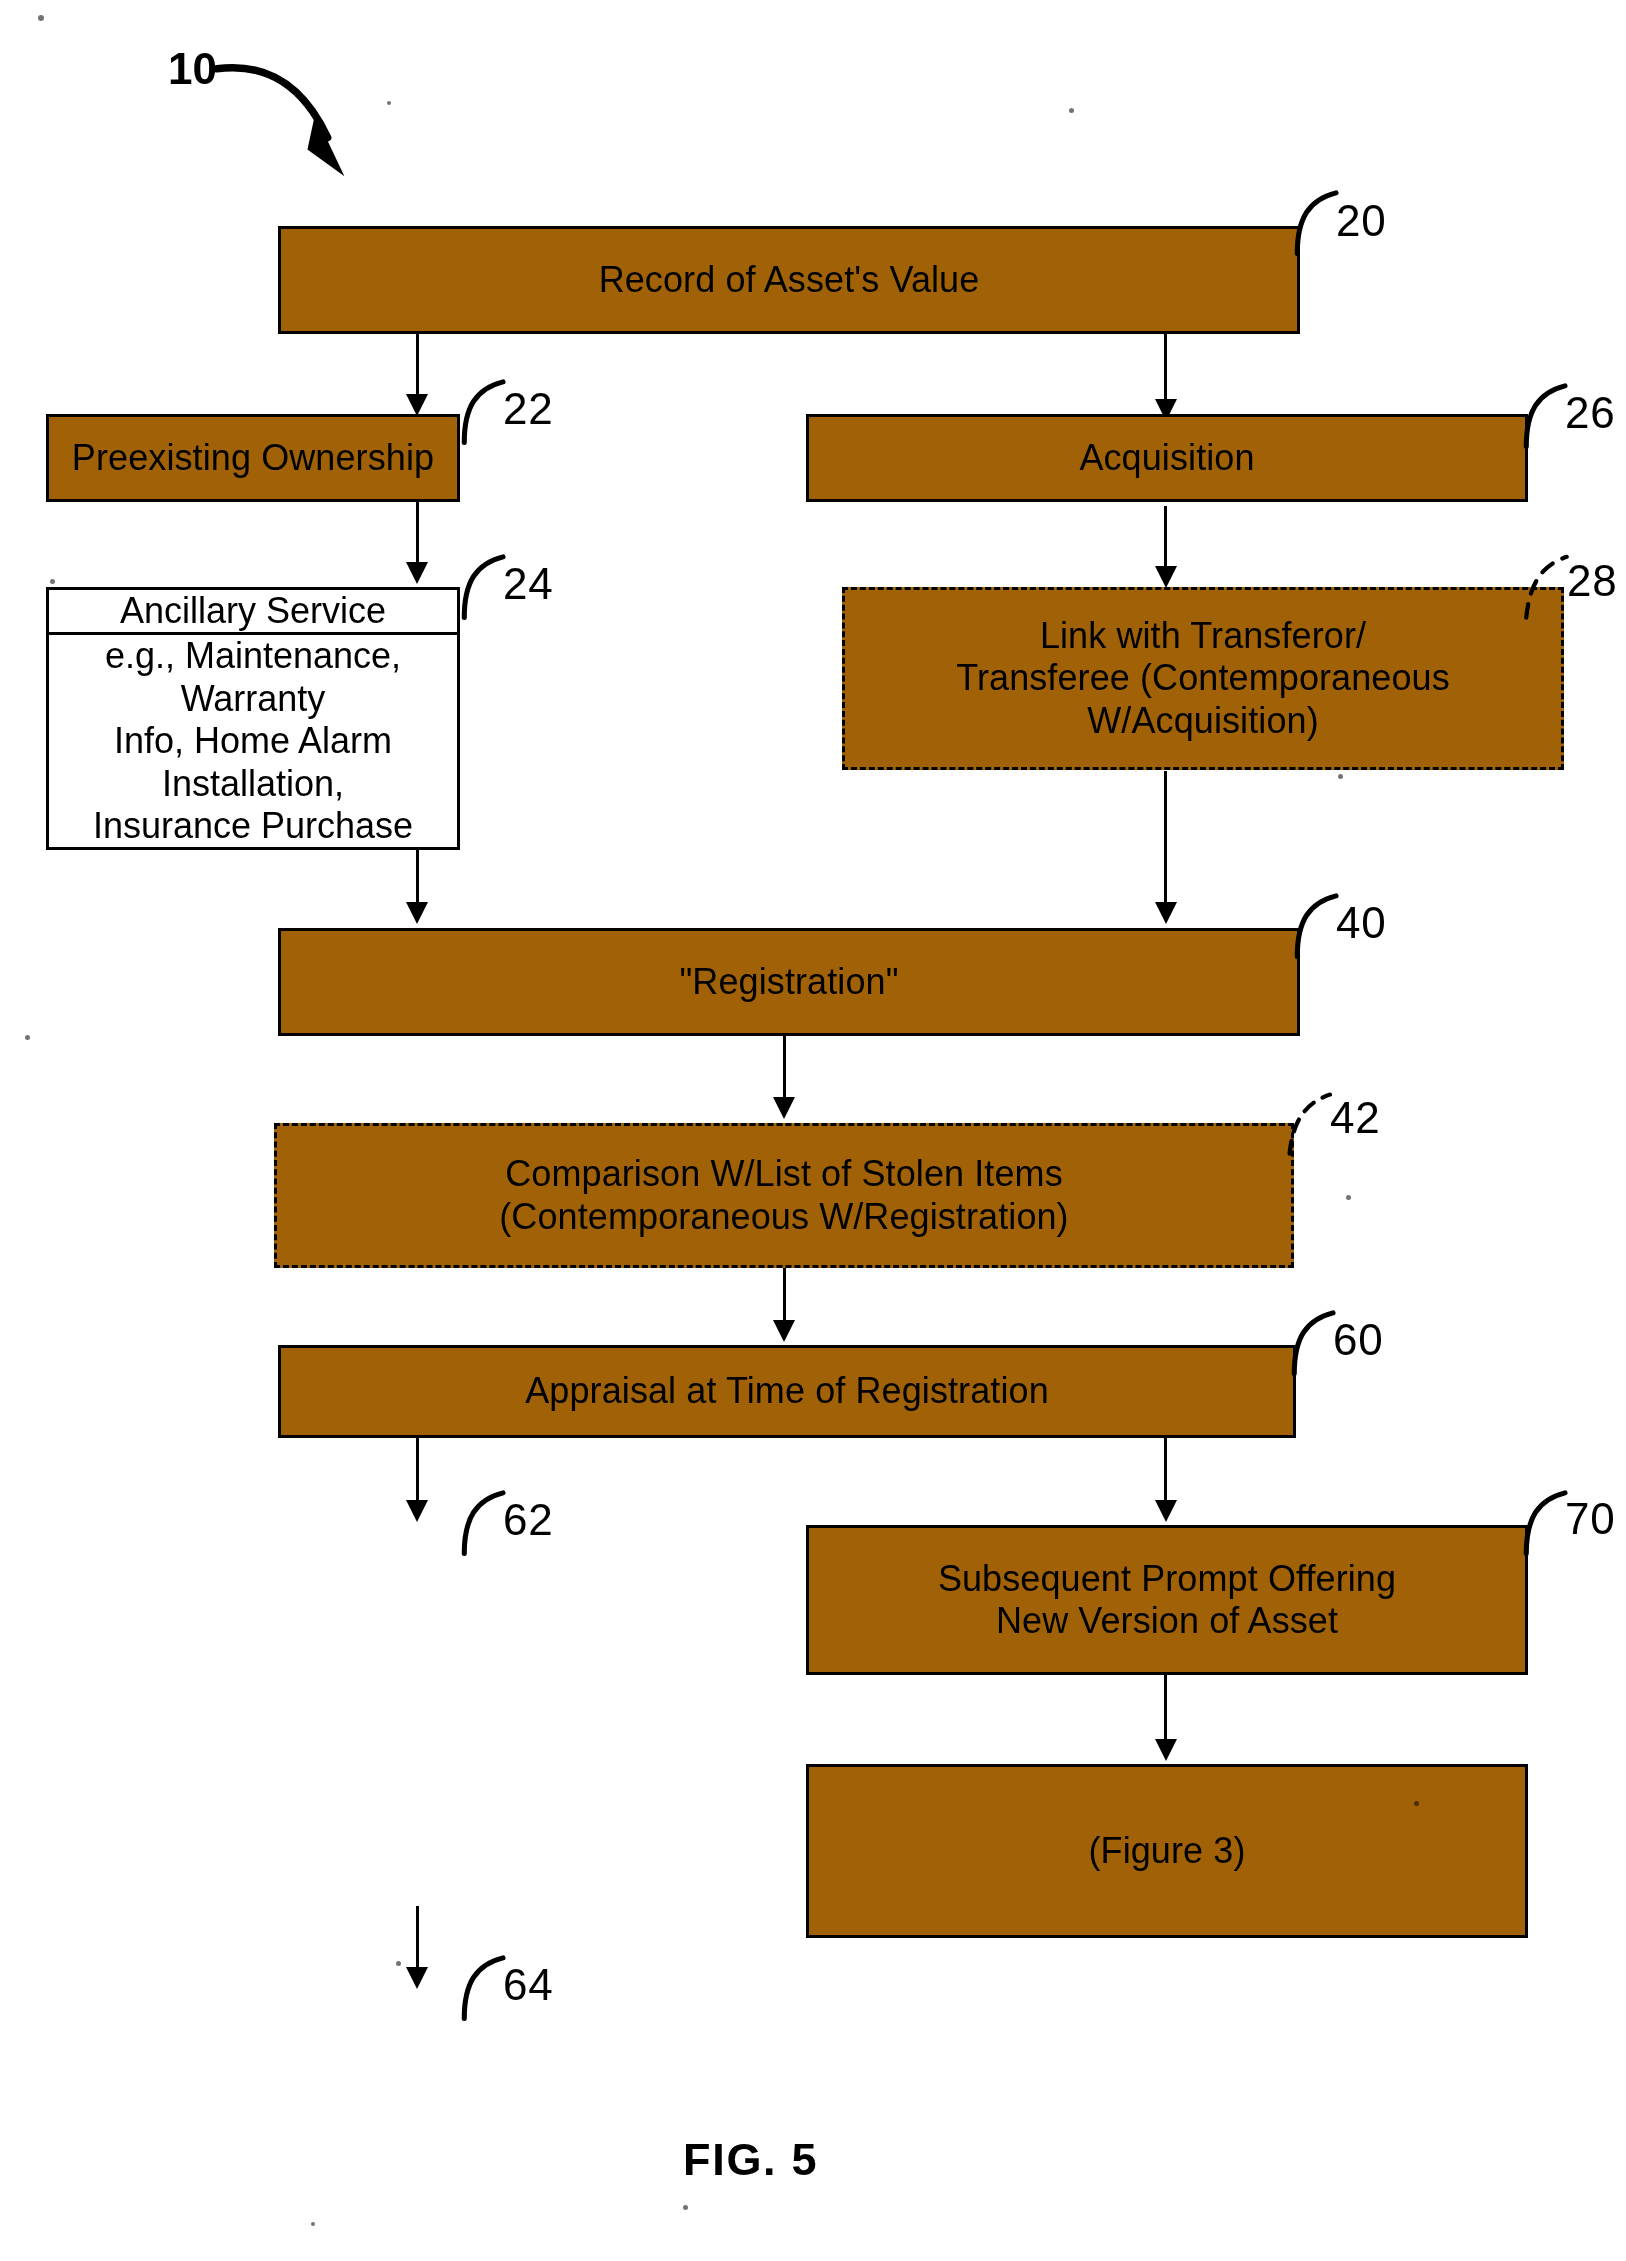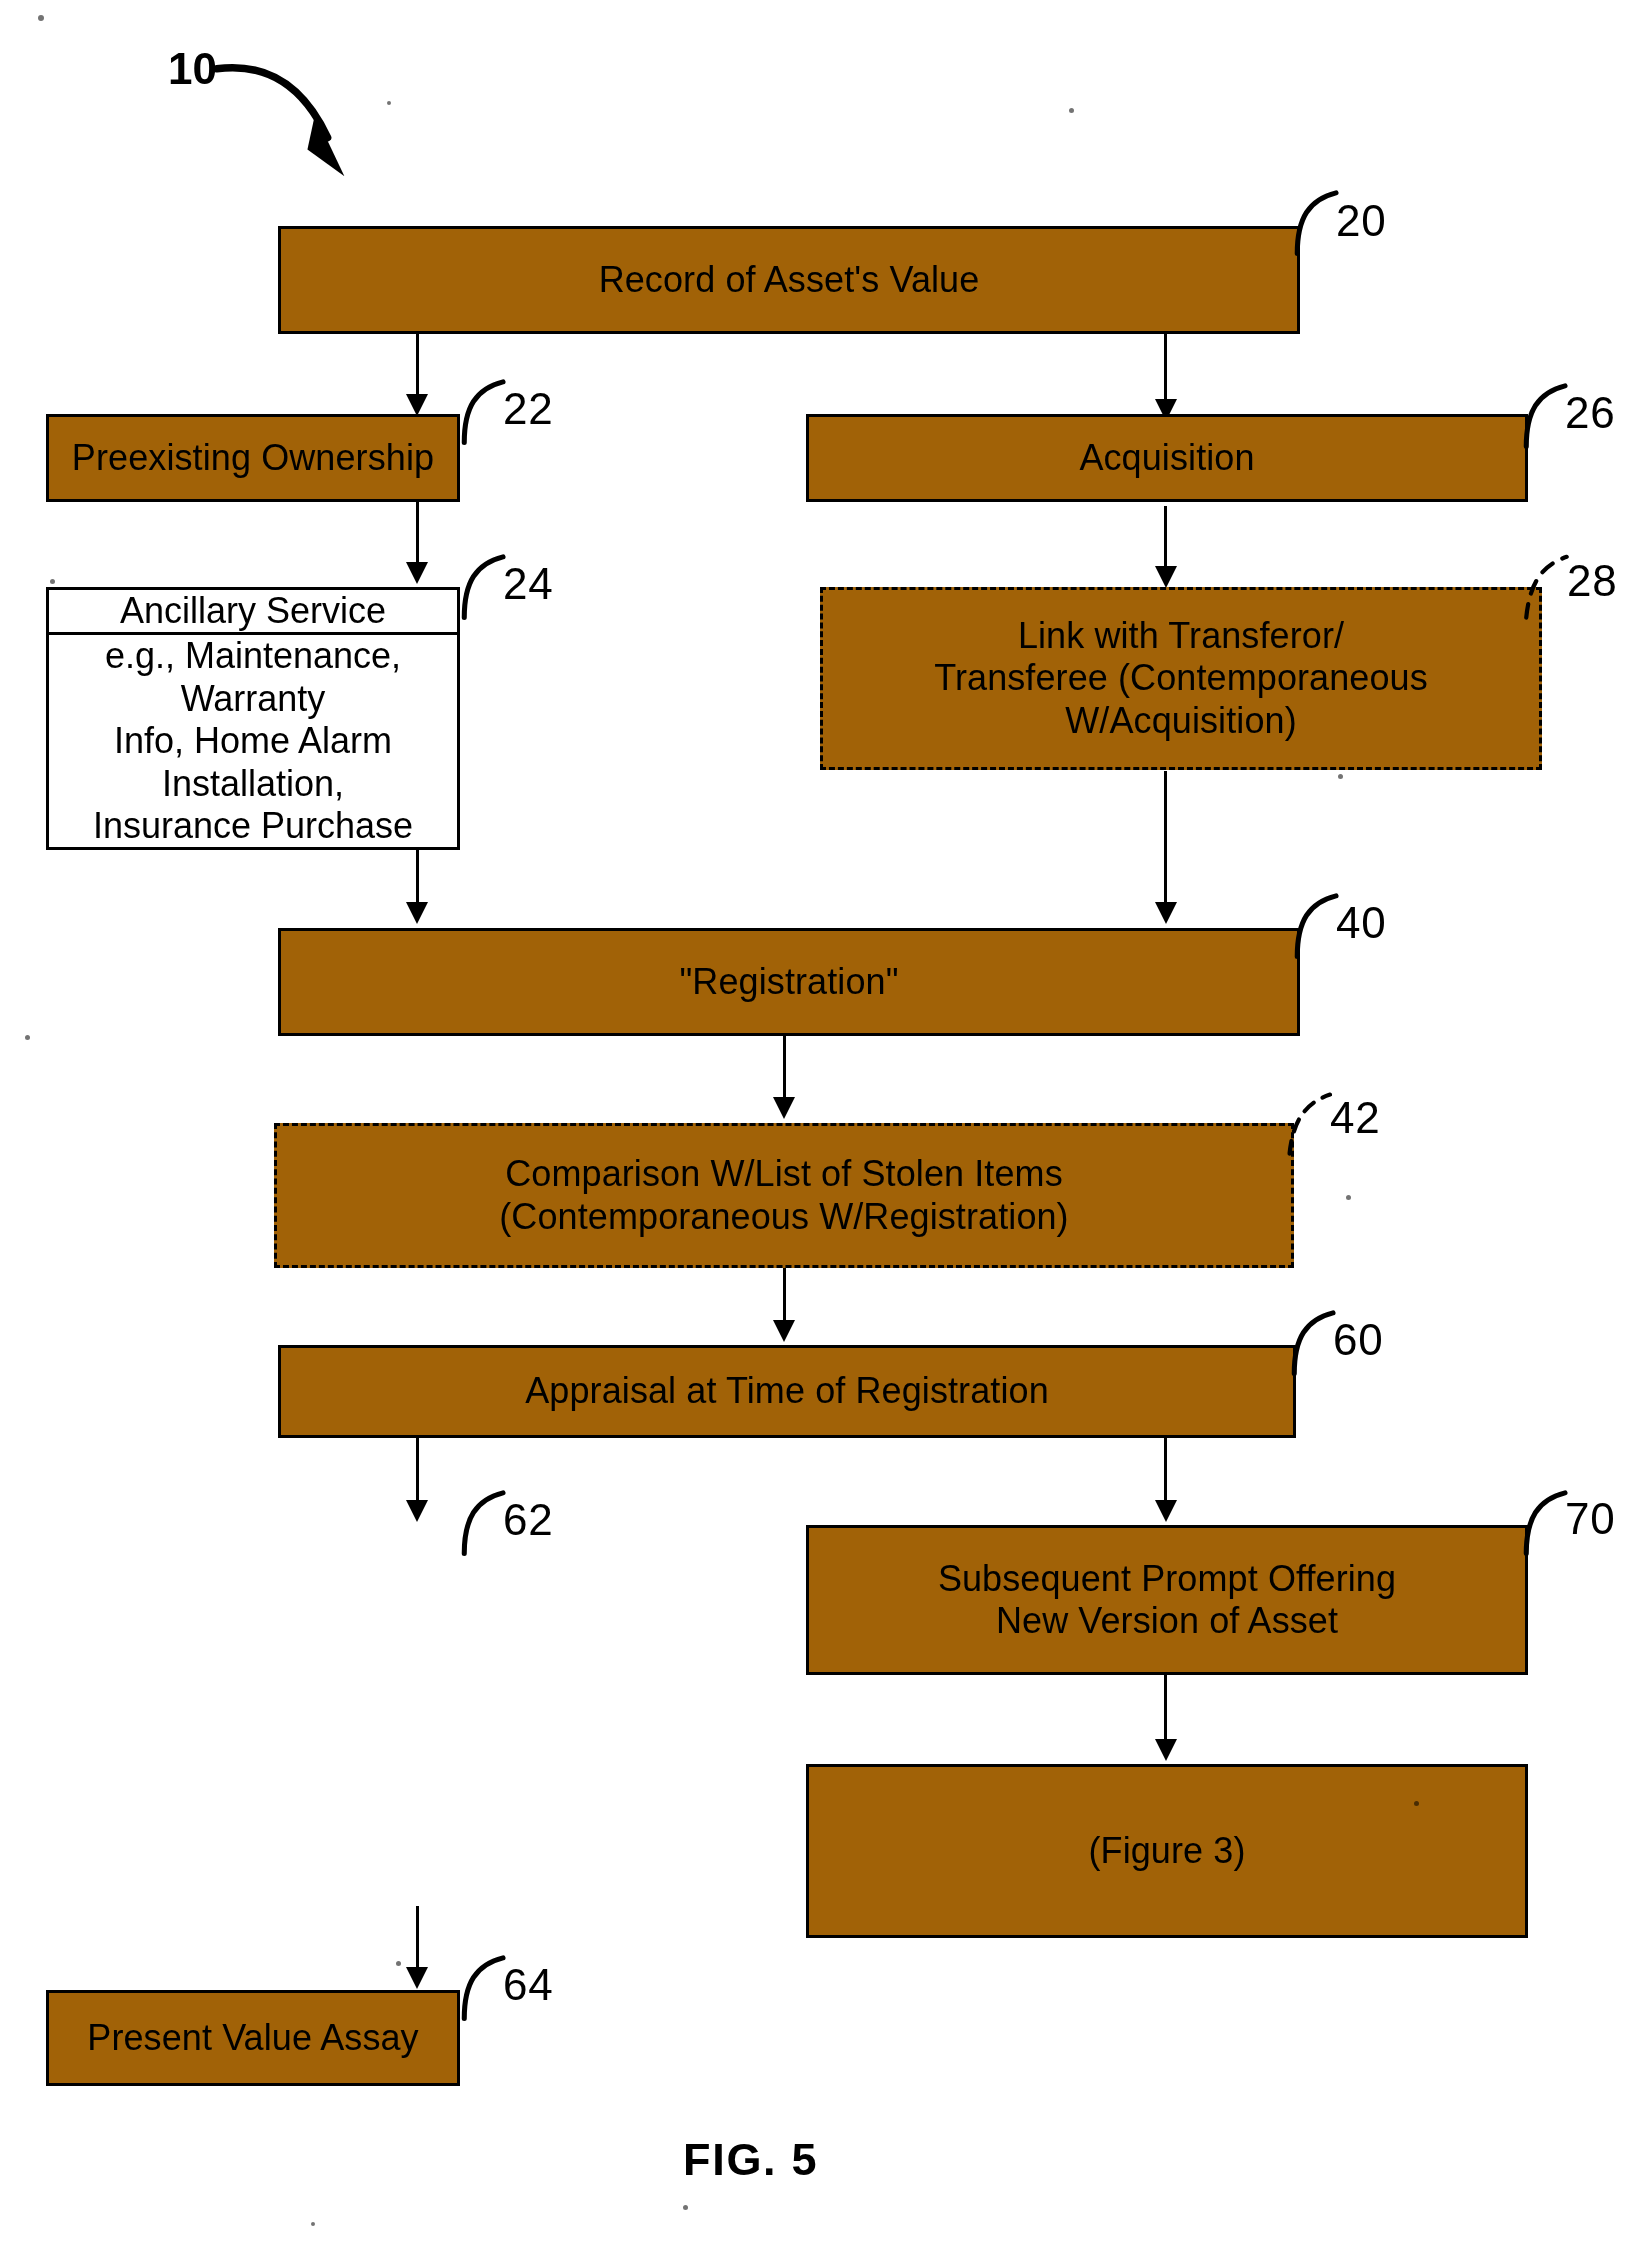--- a/index.html
+++ b/index.html
@@ -169,21 +169,21 @@
       <span>e.g., Maintenance, Warranty
 Info, Home Alarm Installation,
 Insurance Purchase</span>
     </div>
   </div>
   <svg class="leader" style="left:412px; top:545px; width:118px; height:76px;" viewBox="0 0 140 90">
     <path d="M62 86 C 62 44, 76 22, 108 14" fill="none" stroke="#000" stroke-width="6" stroke-linecap="round"></path>
   </svg>
   <div class="ref" style="left:503px; top:528px;">24</div>
 
-  <div class="box dashed" style="left:820px; top:587px; width:722px; height:183px;">
+  <div class="box dashed" style="left:842px; top:587px; width:722px; height:183px;">
     <span class="txt">Link with Transferor/
 Transferee (Contemporaneous
 W/Acquisition)</span>
   </div>
   <svg class="leader" style="left:1474px; top:545px; width:118px; height:76px;" viewBox="0 0 140 90">
     <path d="M62 86 C 66 46, 80 24, 110 14" fill="none" stroke="#000" stroke-width="5" stroke-linecap="round" stroke-dasharray="16 13"></path>
   </svg>
   <div class="ref" style="left:1567px; top:525px;">28</div>
 
   <div class="vline" style="left:416px; top:850px; height:57px;"></div>
@@ -246,23 +246,20 @@
   <div class="vline" style="left:1164px; top:1675px; height:67px;"></div>
   <div class="arrowhead" style="left:1155px; top:1739px;"></div>
 
   <div class="box" style="left:806px; top:1764px; width:722px; height:174px;">
     <span class="txt">(Figure 3)</span>
   </div>
 
   <div class="vline" style="left:416px; top:1906px; height:66px;"></div>
   <div class="arrowhead" style="left:406px; top:1967px;"></div>
 
-  <div class="box" style="left:46px; top:1990px; width:414px; height:96px;">
-    <span class="txt">Present Value Assay</span>
-  </div>
   <svg class="leader" style="left:412px; top:1946px; width:118px; height:76px;" viewBox="0 0 140 90">
     <path d="M62 86 C 62 44, 76 22, 108 14" fill="none" stroke="#000" stroke-width="6" stroke-linecap="round"></path>
   </svg>
   <div class="ref" style="left:503px; top:1929px;">64</div>
 
   <div class="fig-caption" style="left:683px; top:2134px;">FIG. 5</div>
 
   <div class="speck" style="left:38px;  top:15px;   width:5.9px; height:5.9px;"></div>
   <div class="speck" style="left:387px; top:101px;  width:4.2px; height:4.2px;"></div>
   <div class="speck" style="left:1069px;top:108px;  width:5px; height:5px;"></div>

